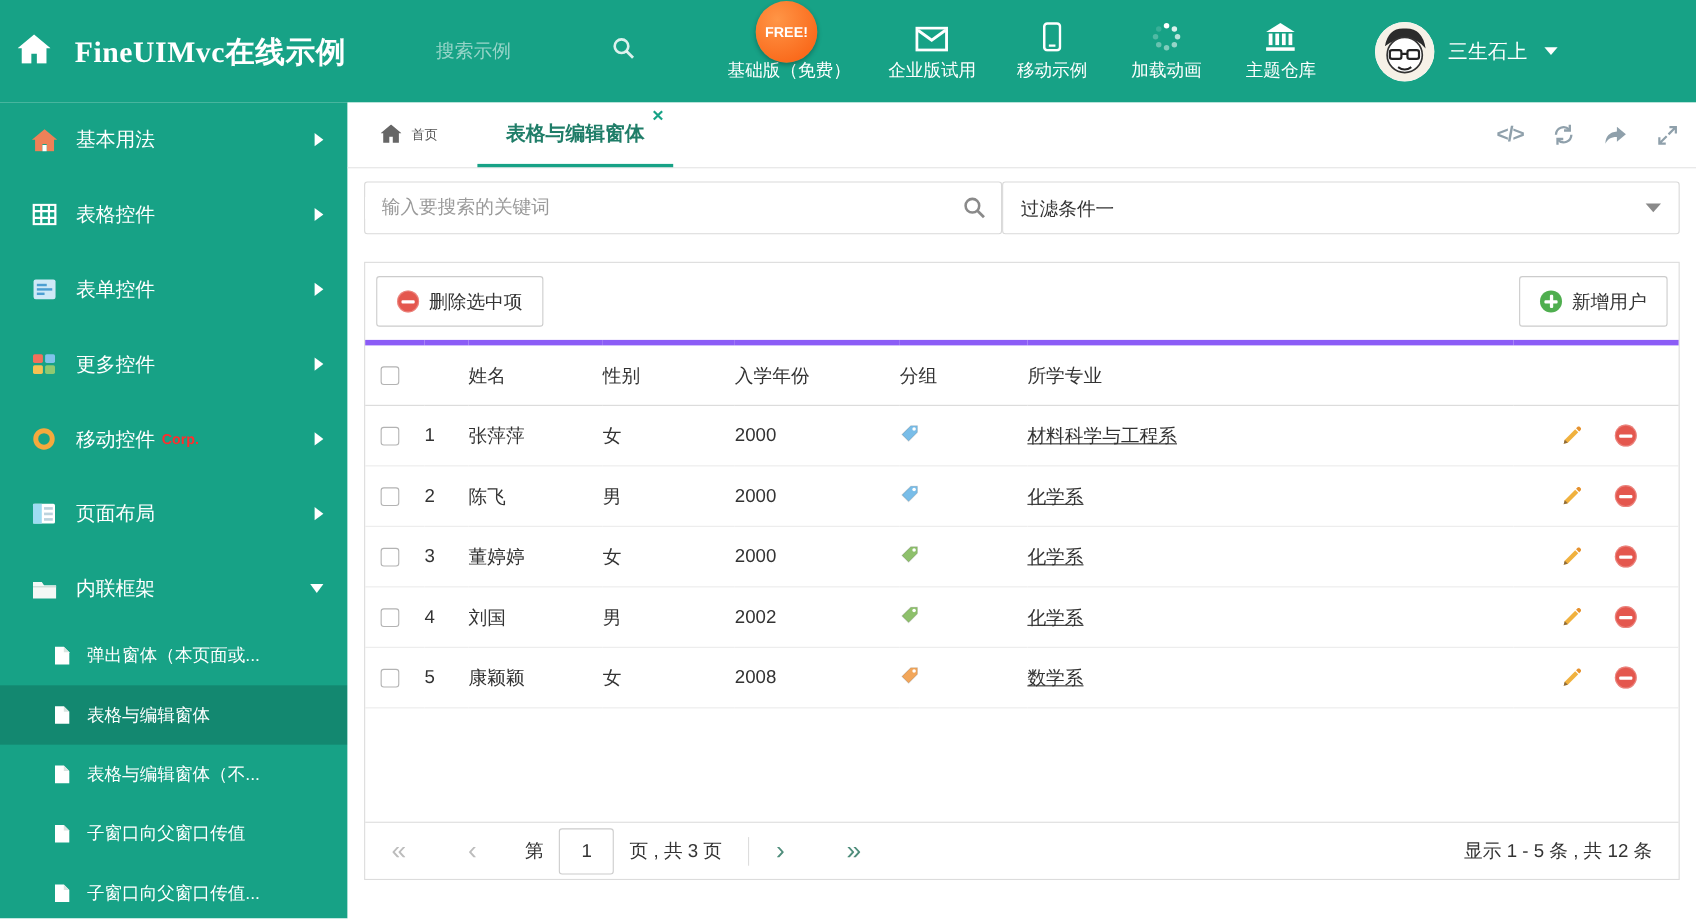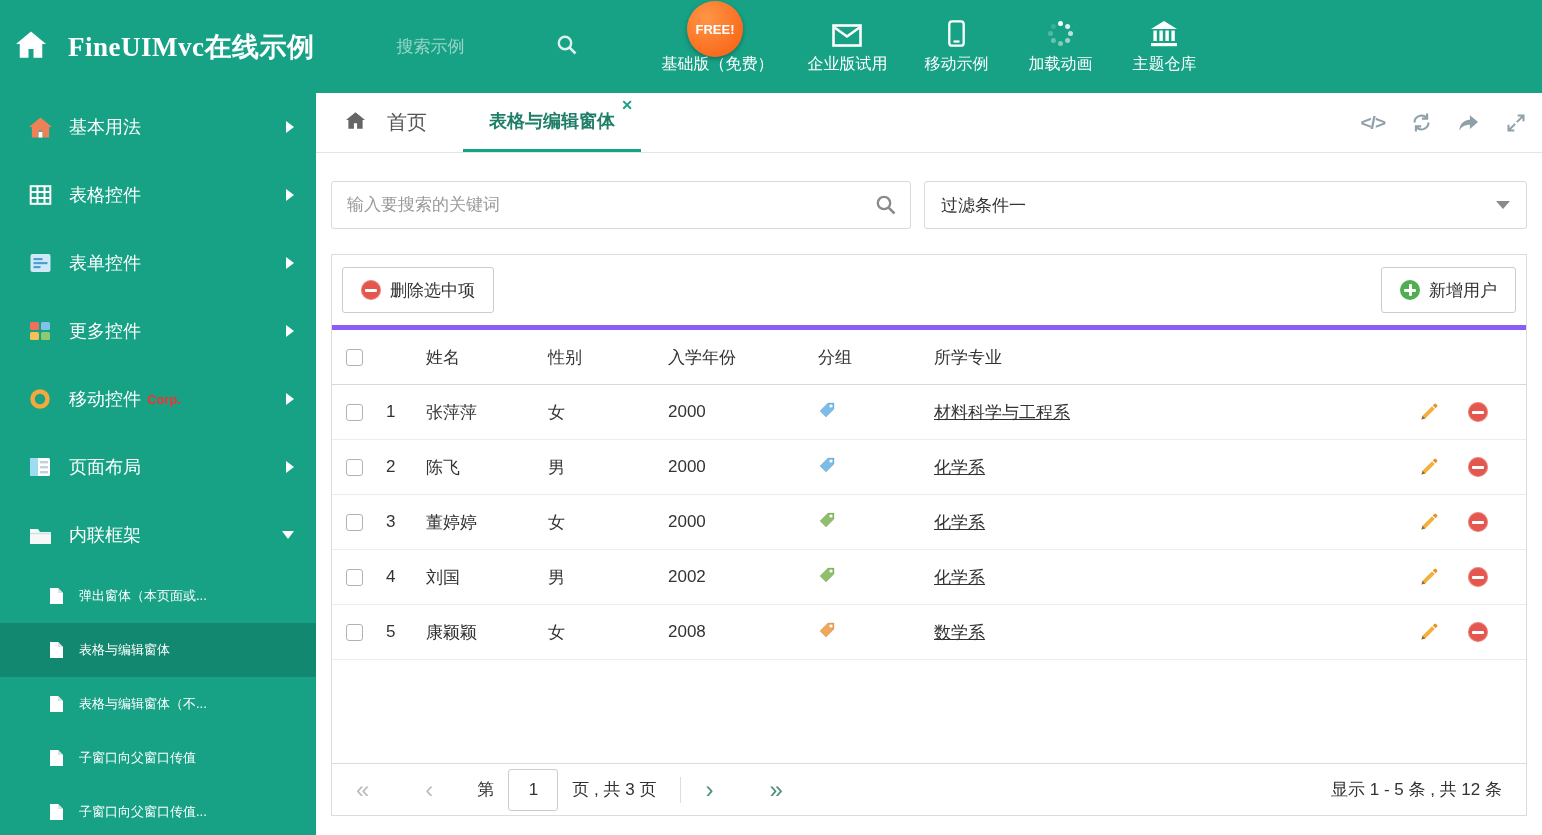--- a/index.html
+++ b/index.html
@@ -37,42 +37,42 @@
   .sidebar { width:316px; background:#17a286; flex:none; overflow:hidden; }
   .side-item { height:68px; display:flex; align-items:center; color:#fff; font-size:18px;
     padding-left:26px; cursor:pointer; position:relative; }
   .side-item .sic { width:28px; margin-right:15px; display:flex; justify-content:center; }
   .side-item .chev { position:absolute; right:22px; }
   .chev-r { width:0; height:0; border-left:8px solid #fff; border-top:6px solid transparent;
     border-bottom:6px solid transparent; }
   .chev-d { width:0; height:0; border-top:8px solid #fff; border-left:6px solid transparent;
     border-right:6px solid transparent; }
   .corp-badge { color:#ff2d2d; font-size:13px; margin-left:6px; font-weight:bold; }
-  .side-sub { height:54px; display:flex; align-items:center; color:#fff; font-size:13px;
+  .side-sub { height:54px; display:flex; align-items:center; color:#fff; font-size:16px;
     padding-left:46px; cursor:pointer; }
   .side-sub .sic { width:20px; margin-right:13px; display:flex; justify-content:center; }
   .side-sub.active { background:rgba(0,0,0,.16); }
 
   
   .main { flex:1; display:flex; flex-direction:column; background:#fff; }
 
   .tabbar { height:60px; border-bottom:1px solid #e4e4e4; display:flex; align-items:stretch;
     position:relative; flex:none; }
-  .tab-home { display:flex; align-items:center; gap:22px; margin-left:22px; font-size:20px;
+  .tab-home { display:flex; align-items:center; gap:9px; margin-left:22px; font-size:12px;
     color:#555; cursor:pointer; padding:0 8px;text-align:center; }
   .tab-active { display:flex; align-items:center; margin-left:28px; padding:0 26px; font-size:18px;
     font-weight:bold; color:#1f7d68; position:relative; border-bottom:3px solid #17a286; cursor:pointer; }
   .tab-close { position:absolute; top:5px; right:8px; color:#17a286; font-size:14px;
     font-weight:bold; cursor:pointer; line-height:1; }
   .tab-tools { position:absolute; right:16px; top:0; height:100%; display:flex; align-items:center;
     gap:26px; color:#8fa0ab; }
   .tool-code { font-size:19px; font-weight:bold; letter-spacing:-1px; cursor:pointer; }
   .tab-tools .tic { cursor:pointer; display:flex; }
 
-  .filter-row { display:flex; margin:28px 15px 0 15px; gap:13px; flex:none; }
+  .filter-row { display:flex; margin:12px 15px 0 15px; flex:none; }
   .search-box { position:relative; width:580px; height:48px; border:1px solid #d9d9d9; border-radius:3px;
     display:flex; align-items:center; }
   .search-box input { border:none; outline:none; flex:1; font-size:17px; padding:0 40px 0 15px;
     color:#333; font-family:"Liberation Sans", sans-serif; }
   .search-box input::placeholder { color:#9a9a9a; }
   .search-box .mag { position:absolute; right:13px; display:flex; }
   .filter-dd { flex:1; height:48px; border:1px solid #d9d9d9; border-radius:3px; display:flex;
     align-items:center; padding:0 16px; font-size:17px; color:#333; cursor:pointer; position:relative; }
   .filter-dd .dd-caret { position:absolute; right:16px; width:0; height:0;
     border-left:7px solid transparent; border-right:7px solid transparent; border-top:8px solid #8a8a8a; }
@@ -209,20 +209,35 @@
             <rect x="9.4" y="9.5" width="3.4" height="10.5" fill="#fff"></rect>
             <rect x="15.4" y="9.5" width="3.4" height="10.5" fill="#fff"></rect>
             <rect x="21.4" y="9.5" width="3.4" height="10.5" fill="#fff"></rect>
             <rect x="1" y="22" width="26" height="3.2" fill="#fff"></rect>
           </svg>
       </span>
       <span class="lbl">主题仓库</span>
     </div>
   </div>
 
+  <div class="user-area">
+    <span class="avatar">
+      <svg width="54" height="54" viewBox="0 0 54 54">
+        <circle cx="27" cy="27" r="27" fill="#f6f1e7"></circle>
+        <path d="M9 22 Q12 5 27 6 Q43 5 46 24 L42 20 Q28 10 12 20 Z" fill="#2b2b2b"></path>
+        <circle cx="27" cy="30" r="16" fill="#fff" stroke="#333" stroke-width="1.5"></circle>
+        <rect x="13.5" y="25.5" width="10.5" height="8" rx="2" fill="none" stroke="#222" stroke-width="2"></rect>
+        <rect x="29.5" y="25.5" width="10.5" height="8" rx="2" fill="none" stroke="#222" stroke-width="2"></rect>
+        <line x1="24" y1="29" x2="29.5" y2="29" stroke="#222" stroke-width="2"></line>
+        <path d="M21 41 Q27 45.5 33 41" stroke="#222" stroke-width="1.8" fill="none"></path>
+      </svg>
+    </span>
+    <span class="user-name">三生石上</span>
+    <span class="caret-down-w"></span>
+  </div>
 </div>
 
 <div class="layout">
 
   <div class="sidebar">
     <div class="side-item">
       <span class="sic">
         <svg width="23" height="21" viewBox="0 0 24 21">
             <path d="M12 0L0 10h3v11h7v-7h4v7h7V10h3z" fill="#ee8158"></path>
             <rect x="10" y="15" width="4" height="6" fill="#fff"></rect>

